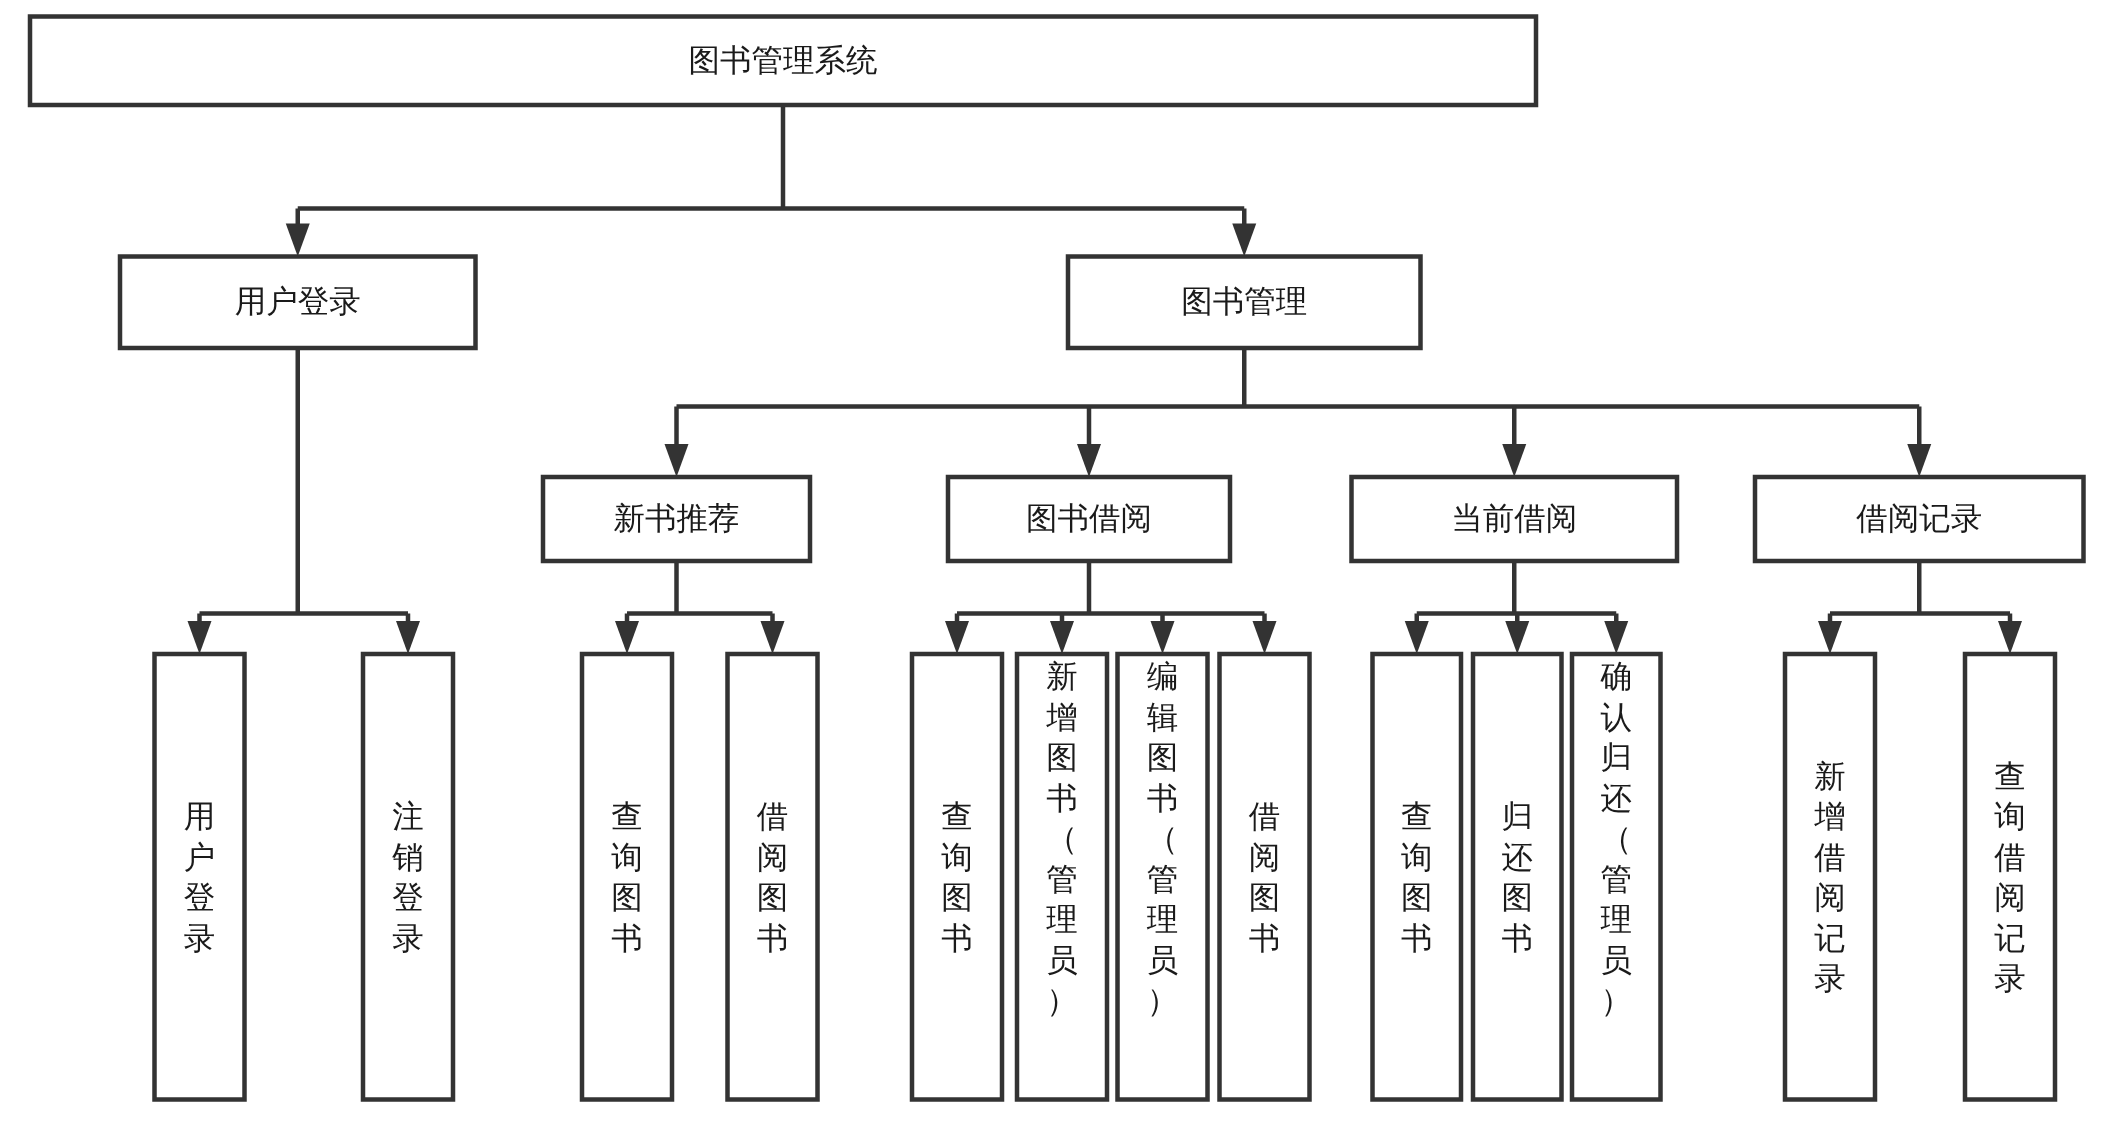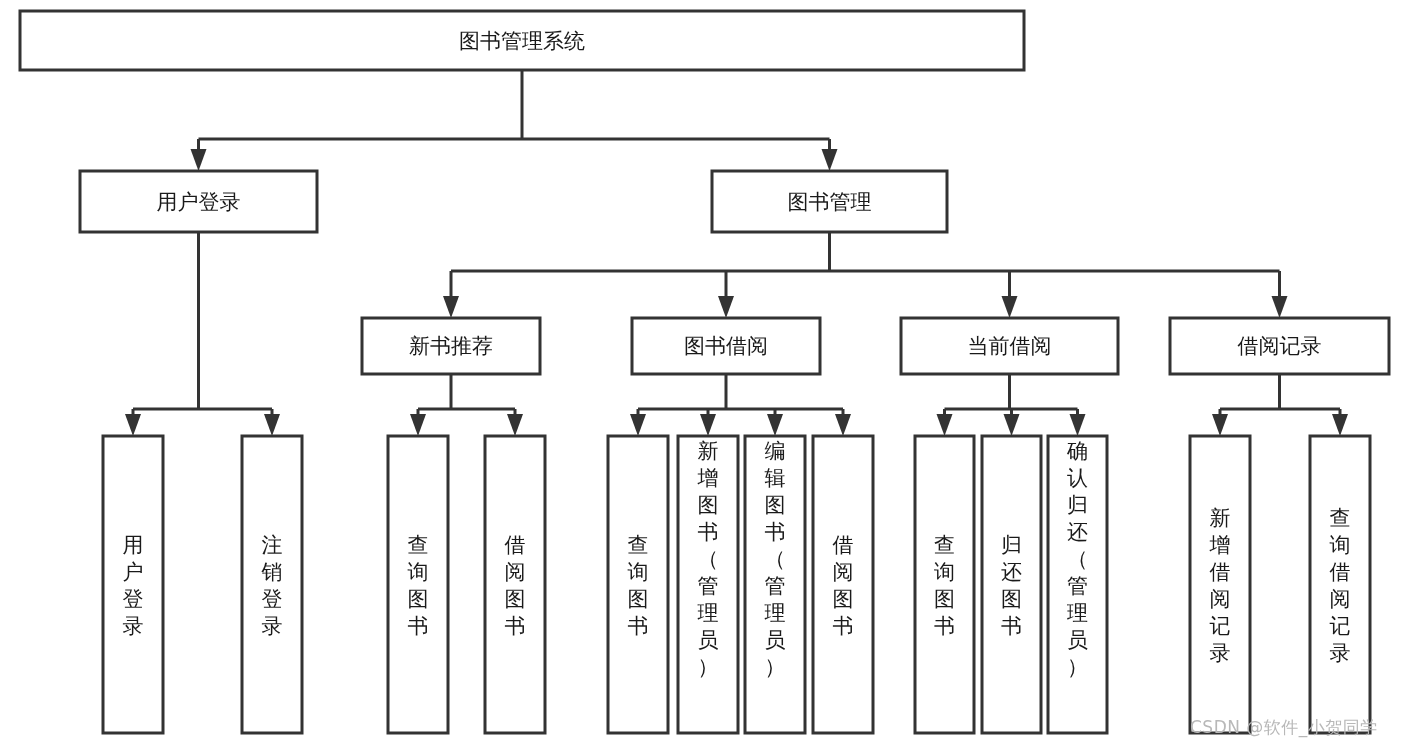--- a/index.html
+++ b/index.html
@@ -211,14 +211,13 @@
         <g>
           <rect x="1190" y="436" width="60" height="297" class="node-box"></rect>
           <text x="1220" y="0" class="node-label-vertical"><tspan x="1220" y="524.56">新</tspan><tspan x="1220" y="551.56">增</tspan><tspan x="1220" y="578.56">借</tspan><tspan x="1220" y="605.56">阅</tspan><tspan x="1220" y="632.56">记</tspan><tspan x="1220" y="659.56">录</tspan></text>
         </g>
         <g>
           <rect x="1310" y="436" width="60" height="297" class="node-box"></rect>
           <text x="1340" y="0" class="node-label-vertical"><tspan x="1340" y="524.56">查</tspan><tspan x="1340" y="551.56">询</tspan><tspan x="1340" y="578.56">借</tspan><tspan x="1340" y="605.56">阅</tspan><tspan x="1340" y="632.56">记</tspan><tspan x="1340" y="659.56">录</tspan></text>
         </g>
       </g>
   </svg>
-  <div class="watermark-text" style="left: 1190px; top: 716px;">CSDN @软件_小贺同学</div>
 </div>
 
 </body></html>

